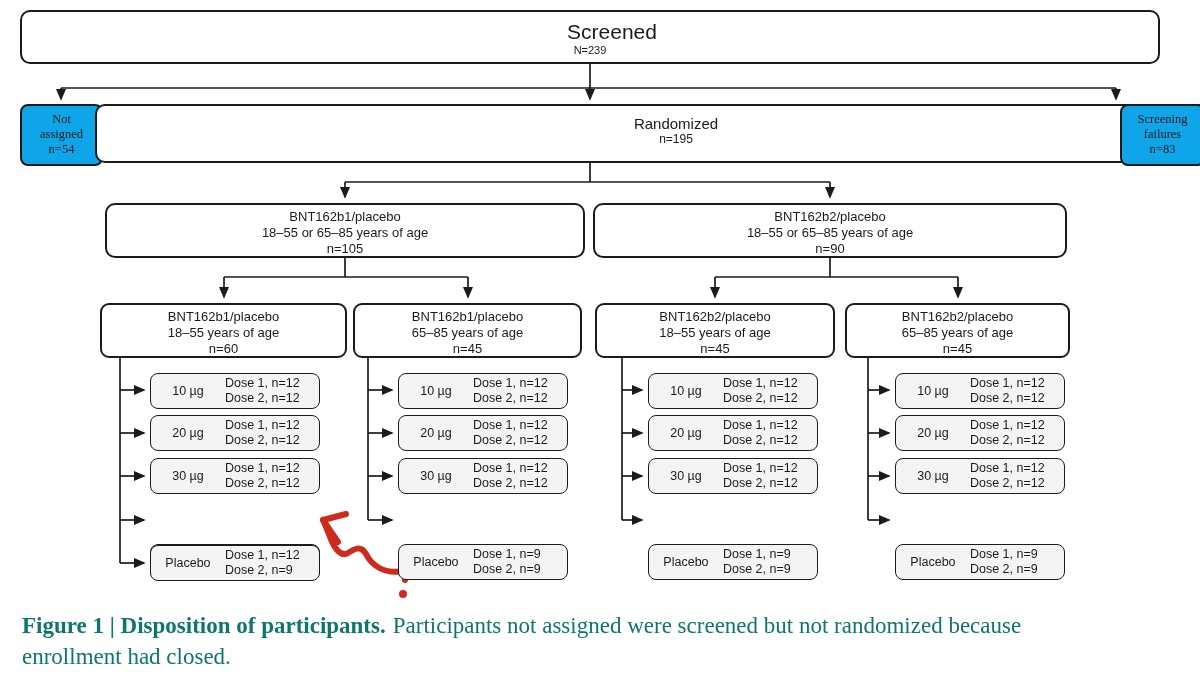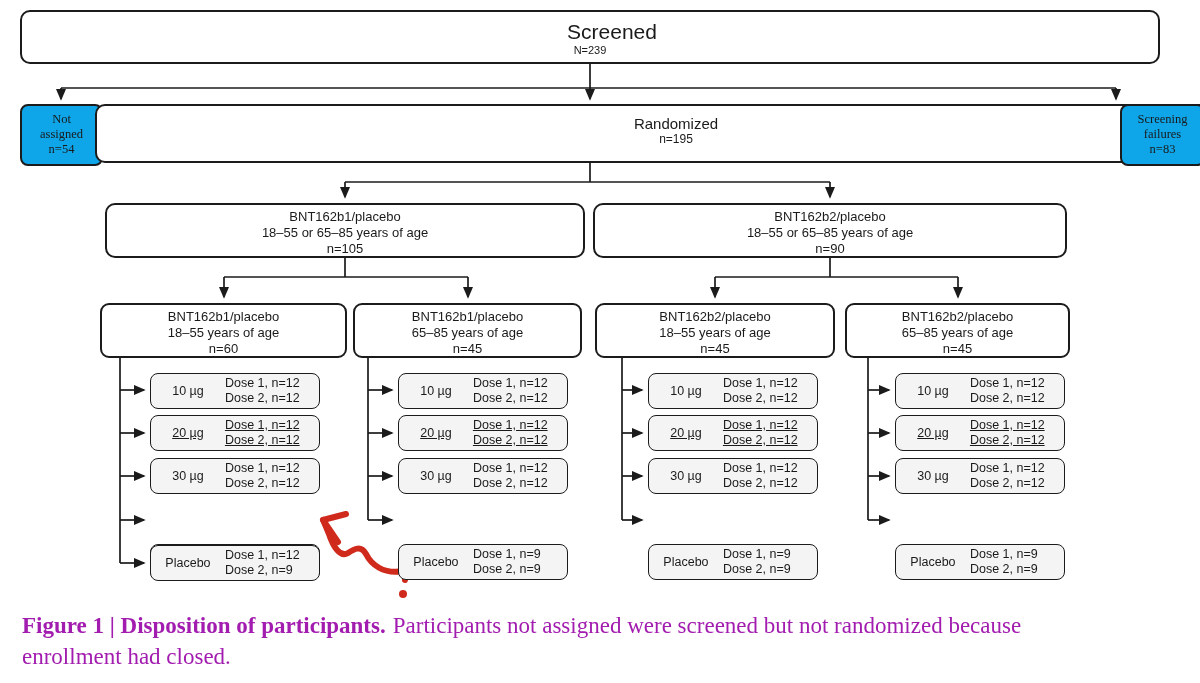--- a/index.html
+++ b/index.html
@@ -29,27 +29,27 @@
   .g2{left:353px;width:229px;}
   .g3{left:595px;width:240px;}
   .g4{left:845px;width:225px;}
   
   .dose{position:absolute;height:36px;background:#f4f4f4;border:1.8px solid #1b1b1b;border-radius:8px;
         box-sizing:border-box;display:flex;align-items:center;font-size:12.5px;}
   .c1{left:150px;width:170px;}
   .c2{left:398px;width:170px;}
   .c3{left:648px;width:170px;}
   .c4{left:895px;width:170px;}
-  .r1{top:373px;justify-content:space-between;} .r2{top:415px;text-decoration:underline;} .r3{top:458px;} .r4{top:500px;margin-top:44px;} .r5{top:545px;}
+  .r1{top:373px;justify-content:space-between;} .r2{top:415px;} .r3{top:458px;} .r4{top:500px;margin-top:44px;} .r5{top:545px;}
   .dl{flex:0 0 44%;text-align:center;}
   .dd{flex:1;text-align:left;}
   .ln{display:block;height:15px;line-height:15px;}
   
   .caption{position:absolute;left:22px;top:610px;width:1060px;
-           font-family:"Liberation Serif", serif;font-size:23px;line-height:31px;color:#a21caf;}
+           font-family:"Liberation Serif", serif;font-size:23px;line-height:31px;color:#0f766e;}
   .caption b{font-weight:bold;}
   .caption .rest{margin-left:7px;}
 </style>
 </head>
 <body>
 
 <div class="page">
 
   <svg class="layer" viewBox="0 0 1200 683">
     <defs>

